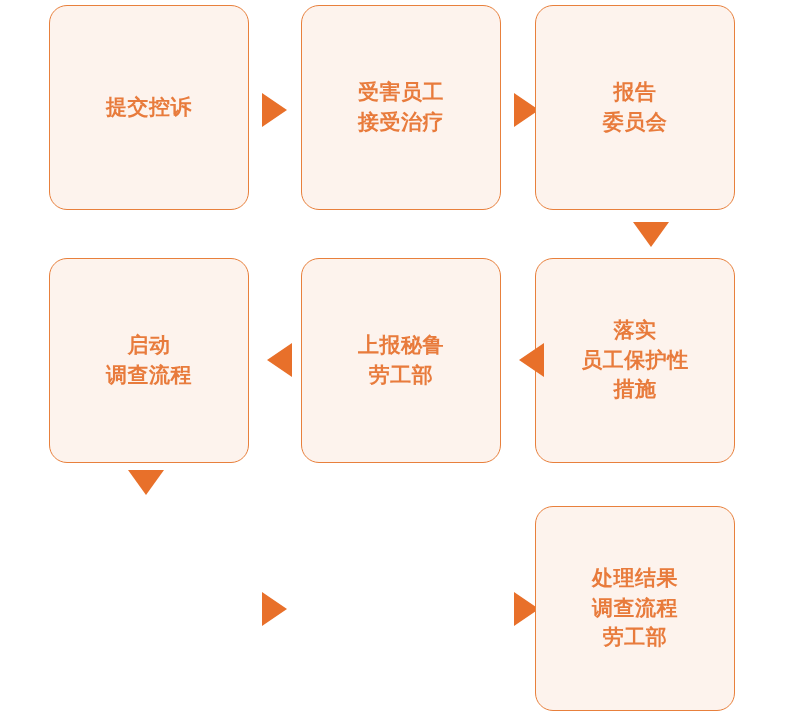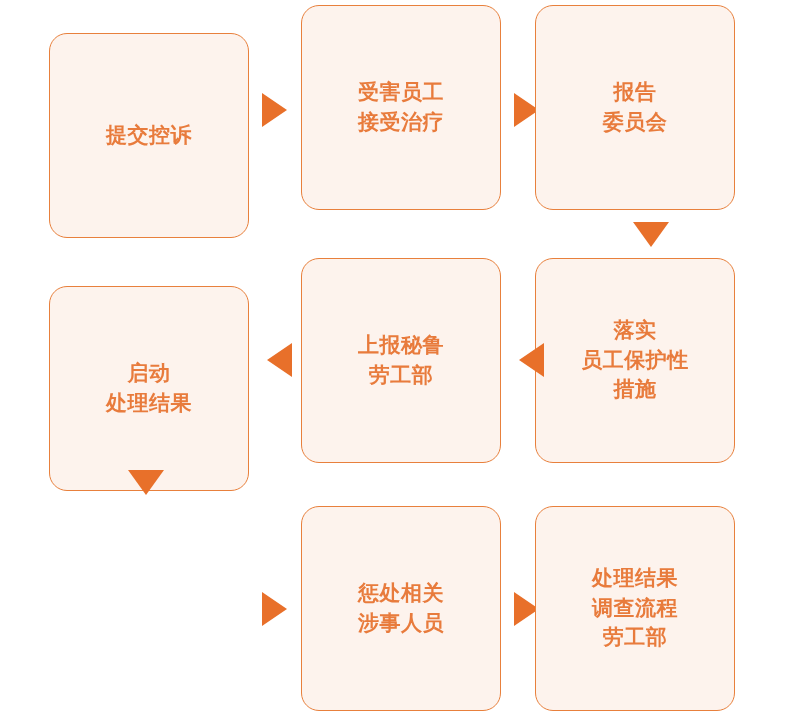--- a/index.html
+++ b/index.html
@@ -39,21 +39,21 @@
     font-weight: bold;
     line-height: 1.42;
     letter-spacing: 0.5px;
     text-align: center;
     color: #e87b3c;
     white-space: pre-line;
     user-select: none;
   }
 
   
-  .col-1 { left: 49px; margin-top: 28px;  }
+  .col-1 { left: 49px;  }
   .col-2 { left: 301px; }
   .col-3 { left: 535px; }
   .row-1 { top: 5px;    }
   .row-2 { top: 258px;  }
   .row-3 { top: 506px;  }
 
   
   .arrow {
     position: absolute;
     width: 0;
@@ -108,32 +108,28 @@
 
   <div class="node col-2 row-2">
     <div class="node-label">上报秘鲁
 劳工部</div>
   </div>
 
   <div class="arrow arrow-left" style="left:267px; top:343px;"></div>
 
   <div class="node col-1 row-2">
     <div class="node-label">启动
-处理结果</div>
+调查流程</div>
   </div>
 
   <div class="arrow arrow-down" style="left:128px; top:470px;"></div>
 
 
   <div class="arrow arrow-right" style="left:262px; top:592px;"></div>
 
-  <div class="node col-2 row-3">
-    <div class="node-label">惩处相关
-涉事人员</div>
-  </div>
 
   <div class="arrow arrow-right" style="left:514px; top:592px;"></div>
 
   <div class="node col-3 row-3">
     <div class="node-label">处理结果
 调查流程
 劳工部</div>
   </div>
 
 </div>

